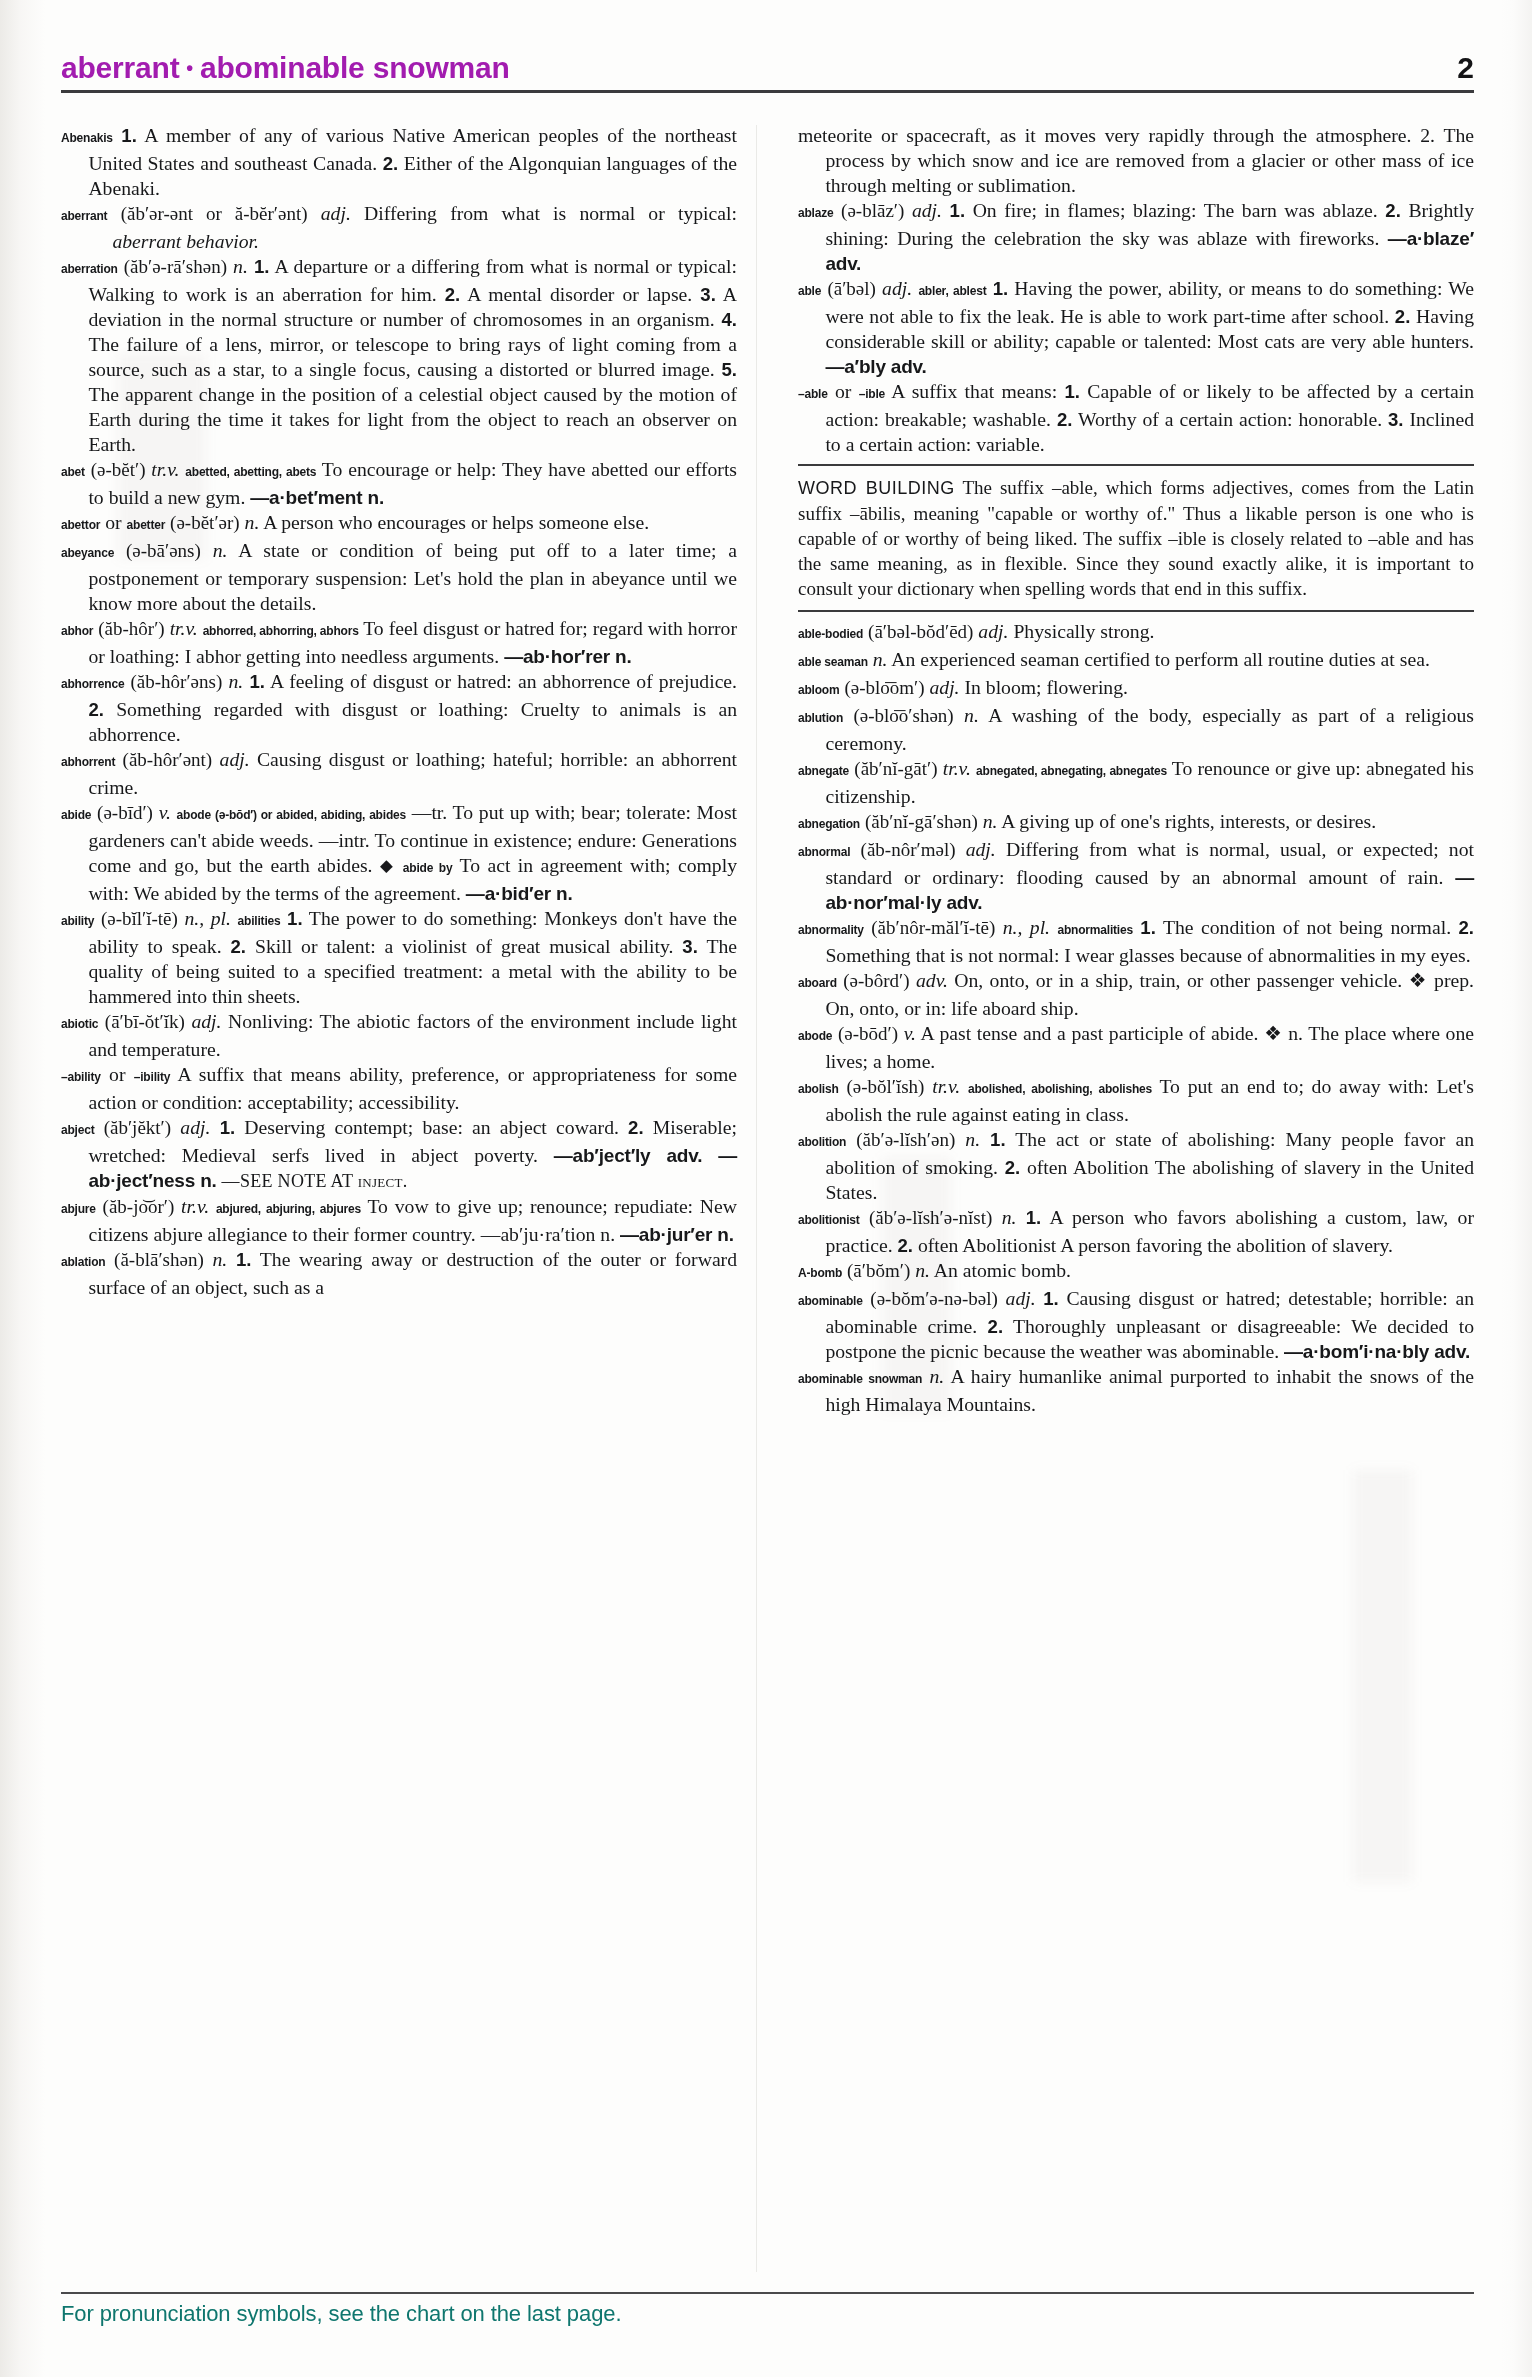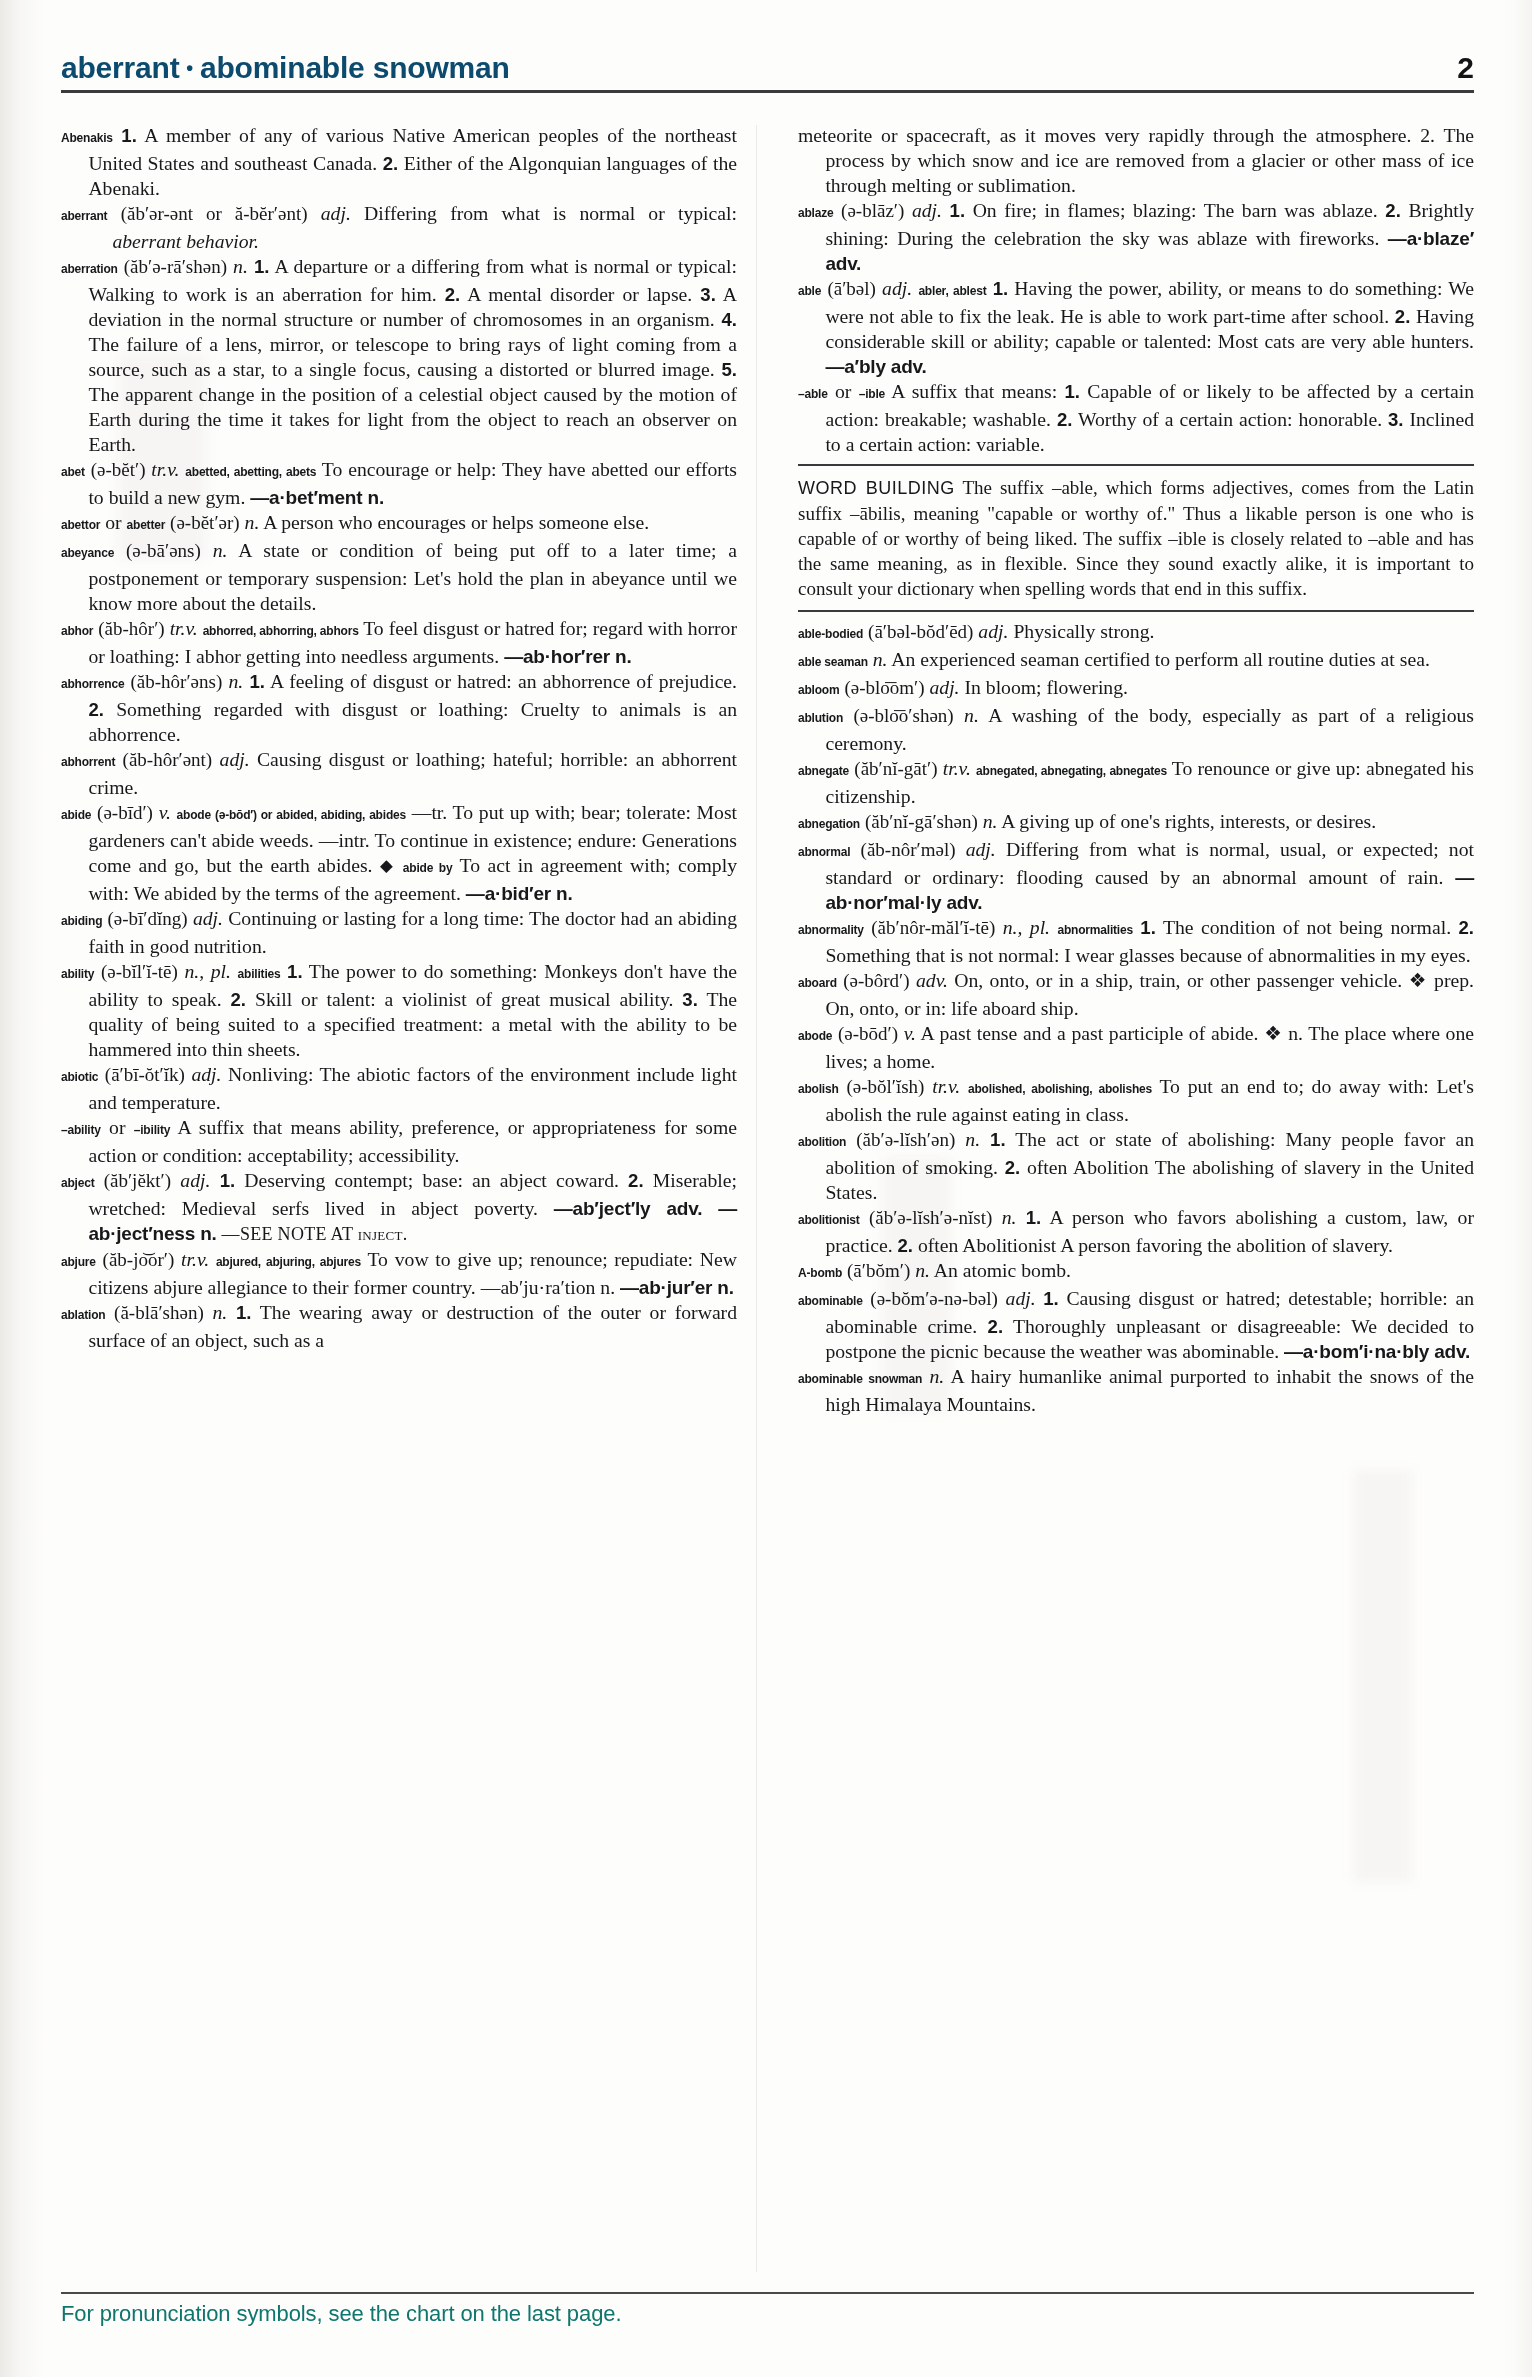--- a/index.html
+++ b/index.html
@@ -46,21 +46,21 @@
     width: 1413px;
     display: flex;
     align-items: flex-end;
     justify-content: space-between;
   }
   .run-head {
     font-family: "Liberation Sans", "DejaVu Sans", sans-serif;
     font-weight: 700;
     font-size: 30px;
     letter-spacing: -0.2px;
-    color: #0c4a6e;
+    color: #a21caf;
   }
   .run-head .bullet {
     font-size: 19.6px;
     vertical-align: 2.9px;
     padding: 0 6.9px;
   }
   .folio {
     font-family: "Liberation Sans", "DejaVu Sans", sans-serif;
     font-weight: 700;
     font-size: 30px;
@@ -194,21 +194,20 @@
         <p class="entry"><span class="hw">Abenakis</span><span> </span><span class="sn">1.</span><span> A member of any of various Native American peoples of the northeast United States and southeast Canada. </span><span class="sn">2.</span><span> Either of the Algonquian languages of the Abenaki.</span></p>
         <p class="entry"><span class="hw">aberrant</span> <span class="pron">(ăb′ər-ənt or ă-bĕr′ənt)</span> <span class="pos">adj.</span><span> Differing from what is normal or typical: </span><span class="ex">aberrant behavior.</span></p>
         <p class="entry"><span class="hw">aberration</span> <span class="pron">(ăb′ə-rā′shən)</span> <span class="pos">n.</span><span> </span><span class="sn">1.</span><span> A departure or a differing from what is normal or typical: Walking to work is an aberration for him. </span><span class="sn">2.</span><span> A mental disorder or lapse. </span><span class="sn">3.</span><span> A deviation in the normal structure or number of chromosomes in an organism. </span><span class="sn">4.</span><span> The failure of a lens, mirror, or telescope to bring rays of light coming from a source, such as a star, to a single focus, causing a distorted or blurred image. </span><span class="sn">5.</span><span> The apparent change in the position of a celestial object caused by the motion of Earth during the time it takes for light from the object to reach an observer on Earth.</span></p>
         <p class="entry"><span class="hw">abet</span> <span class="pron">(ə-bĕt′)</span> <span class="pos">tr.v.</span> <span class="hw">abetted, abetting, abets</span><span> To encourage or help: They have abetted our efforts to build a new gym.</span> <span class="run-on">—a·bet′ment n.</span></p>
         <p class="entry"><span class="hw">abettor</span> <span>or </span><span class="hw">abetter</span> <span class="pron">(ə-bĕt′ər)</span> <span class="pos">n.</span><span> A person who encourages or helps someone else.</span></p>
         <p class="entry"><span class="hw">abeyance</span> <span class="pron">(ə-bā′əns)</span> <span class="pos">n.</span><span> A state or condition of being put off to a later time; a postponement or temporary suspension: Let's hold the plan in abeyance until we know more about the details.</span></p>
         <p class="entry"><span class="hw">abhor</span> <span class="pron">(ăb-hôr′)</span> <span class="pos">tr.v.</span> <span class="hw">abhorred, abhorring, abhors</span><span> To feel disgust or hatred for; regard with horror or loathing: I abhor getting into needless arguments.</span> <span class="run-on">—ab·hor′rer n.</span></p>
         <p class="entry"><span class="hw">abhorrence</span> <span class="pron">(ăb-hôr′əns)</span> <span class="pos">n.</span><span> </span><span class="sn">1.</span><span> A feeling of disgust or hatred: an abhorrence of prejudice. </span><span class="sn">2.</span><span> Something regarded with disgust or loathing: Cruelty to animals is an abhorrence.</span></p>
         <p class="entry"><span class="hw">abhorrent</span> <span class="pron">(ăb-hôr′ənt)</span> <span class="pos">adj.</span><span> Causing disgust or loathing; hateful; horrible: an abhorrent crime.</span></p>
         <p class="entry"><span class="hw">abide</span> <span class="pron">(ə-bīd′)</span> <span class="pos">v.</span> <span class="hw">abode (ə-bōd′) or abided, abiding, abides</span><span> —tr. To put up with; bear; tolerate: Most gardeners can't abide weeds. —intr. To continue in existence; endure: Generations come and go, but the earth abides.</span> <span class="dia">◆</span> <span class="hw">abide by</span><span> To act in agreement with; comply with: We abided by the terms of the agreement.</span> <span class="run-on">—a·bid′er n.</span></p>
-        <p class="entry"><span class="hw">abiding</span> <span class="pron">(ə-bī′dĭng)</span> <span class="pos">adj.</span><span> Continuing or lasting for a long time: The doctor had an abiding faith in good nutrition.</span></p>
         <p class="entry"><span class="hw">ability</span> <span class="pron">(ə-bĭl′ĭ-tē)</span> <span class="pos">n., pl.</span> <span class="hw">abilities</span><span> </span><span class="sn">1.</span><span> The power to do something: Monkeys don't have the ability to speak. </span><span class="sn">2.</span><span> Skill or talent: a violinist of great musical ability. </span><span class="sn">3.</span><span> The quality of being suited to a specified treatment: a metal with the ability to be hammered into thin sheets.</span></p>
         <p class="entry"><span class="hw">abiotic</span> <span class="pron">(ā′bī-ŏt′ĭk)</span> <span class="pos">adj.</span><span> Nonliving: The abiotic factors of the environment include light and temperature.</span></p>
         <p class="entry"><span class="hw">–ability</span> <span>or </span><span class="hw">–ibility</span><span> A suffix that means ability, preference, or appropriateness for some action or condition: acceptability; accessibility.</span></p>
         <p class="entry"><span class="hw">abject</span> <span class="pron">(ăb′jĕkt′)</span> <span class="pos">adj.</span><span> </span><span class="sn">1.</span><span> Deserving contempt; base: an abject coward. </span><span class="sn">2.</span><span> Miserable; wretched: Medieval serfs lived in abject poverty.</span> <span class="run-on">—ab′ject′ly adv. —ab·ject′ness n.</span> <span class="sc">—SEE NOTE AT inject.</span></p>
         <p class="entry"><span class="hw">abjure</span> <span class="pron">(ăb-jo͝or′)</span> <span class="pos">tr.v.</span> <span class="hw">abjured, abjuring, abjures</span><span> To vow to give up; renounce; repudiate: New citizens abjure allegiance to their former country. —ab′ju·ra′tion n.</span> <span class="run-on">—ab·jur′er n.</span></p>
         <p class="entry"><span class="hw">ablation</span> <span class="pron">(ă-blā′shən)</span> <span class="pos">n.</span><span> </span><span class="sn">1.</span><span> The wearing away or destruction of the outer or forward surface of an object, such as a</span></p>
       </div>
 
     <div class="col" id="col-right">
         <p class="entry"><span>meteorite or spacecraft, as it moves very rapidly through the atmosphere. 2. The process by which snow and ice are removed from a glacier or other mass of ice through melting or sublimation.</span></p>

